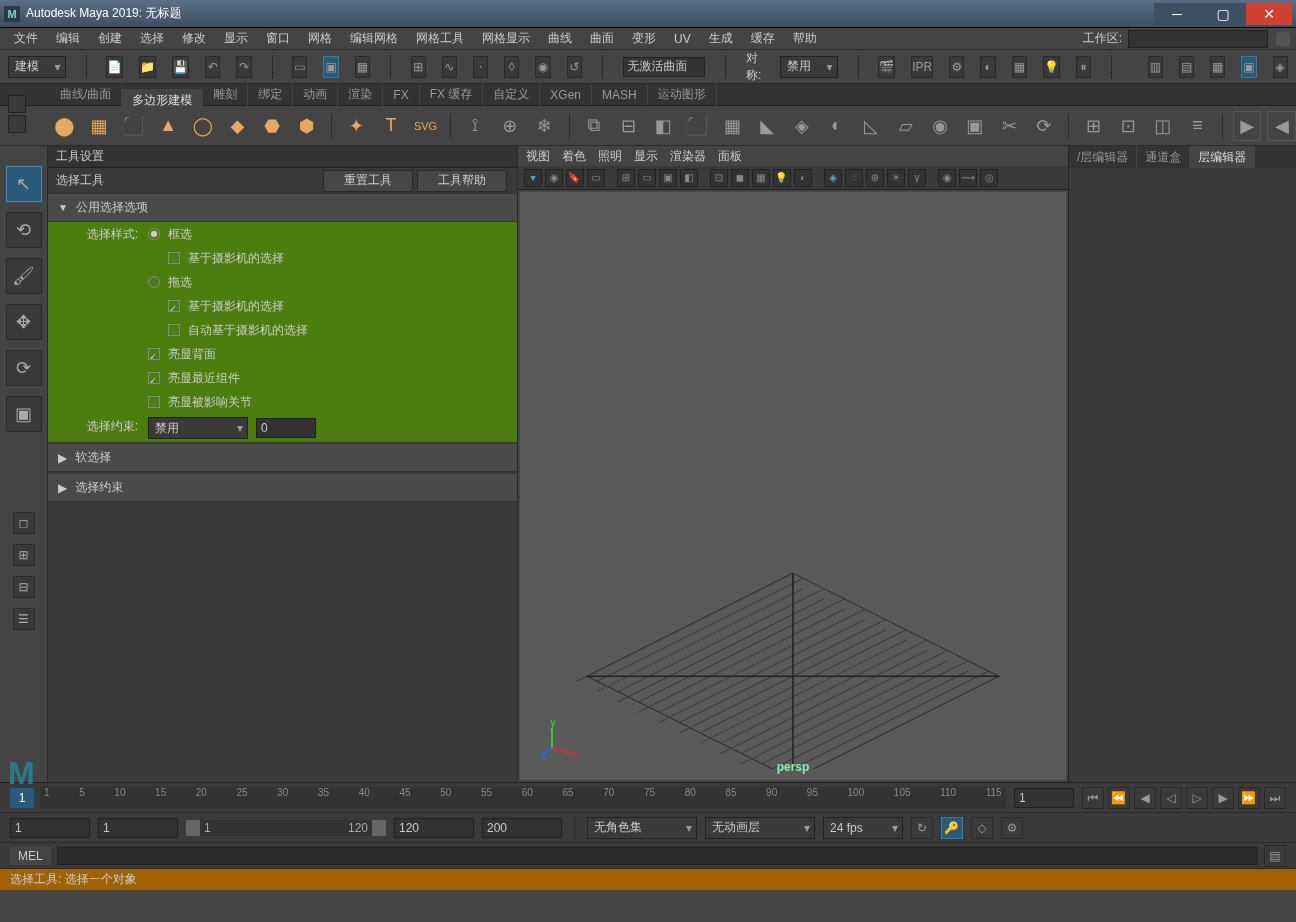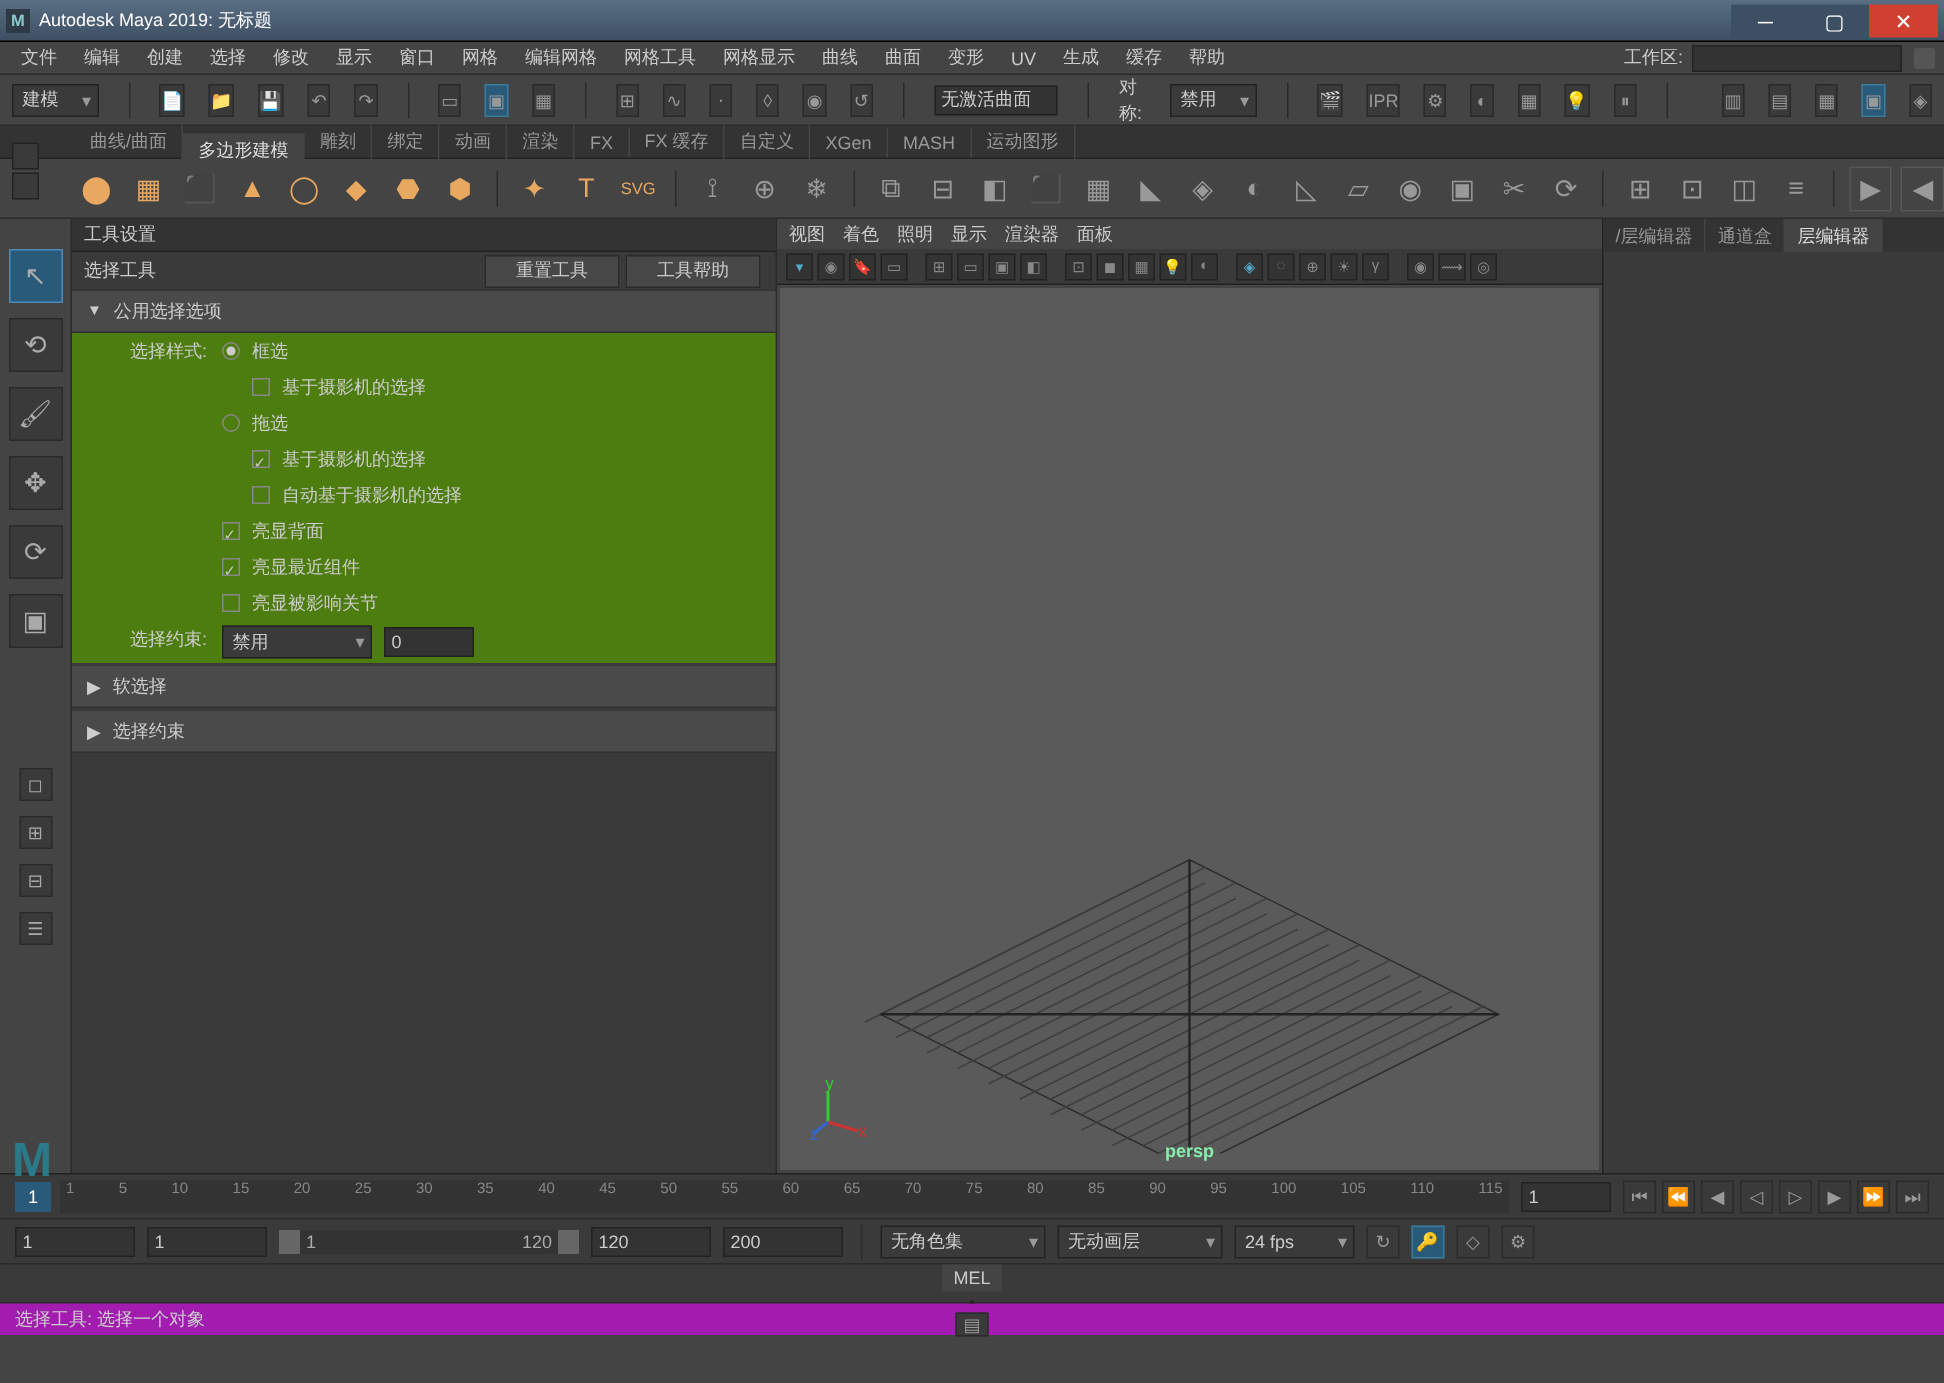--- a/index.html
+++ b/index.html
@@ -66,24 +66,24 @@
 .rp-tab.active{ background:#444; color:#ddd;}
 .timeline{ height:30px; background:#3a3a3a; border-top:1px solid #222; display:flex; align-items:center; padding:0 10px;}
 .tl-frame{ width:24px; height:20px; background:#2a5a7a; color:#fff; display:flex; align-items:center; justify-content:center; margin-right:6px;}
 .tl-ruler{ flex:1; height:22px; background:#333; position:relative; display:flex; align-items:flex-start; justify-content:space-between; padding:0 4px;}
 .tl-tick{ font-size:10px; color:#888;}
 .tl-ctrls{ display:flex; gap:4px; margin-left:8px;}
 .range-row{ height:30px; background:#3a3a3a; display:flex; align-items:center; padding:0 10px; gap:8px; border-top:1px solid #2a2a2a;}
 .numbox{ width:80px; height:20px; background:#333; border:1px solid #222; padding:0 4px; display:flex; align-items:center;}
 .slider-track{ flex:0 0 200px; height:16px; background:#333; position:relative;}
 .slider-thumb{ position:absolute; left:0; width:14px; height:16px; background:#666;}
-.mel-row{ height:26px; background:#3a3a3a; display:flex; align-items:center; padding:0 10px; gap:6px; border-top:1px solid #2a2a2a;flex-direction:column;}
+.mel-row{ height:26px; background:#3a3a3a; display:flex; align-items:center; padding:0 10px; gap:6px; border-top:1px solid #2a2a2a;}
 .mel-label{ background:#444; padding:2px 8px;}
 .mel-input{ flex:1; height:18px; background:#2a2a2a; border:1px solid #222;}
-.status{ height:22px; background:#a21caf; display:flex; align-items:center; padding:0 10px; border-top:1px solid #2a2a2a;}
+.status{ height:22px; background:#a16207; display:flex; align-items:center; padding:0 10px; border-top:1px solid #2a2a2a;}
 .maya-m{ font-size:32px; font-weight:bold; color:#2a7a8a; position:absolute; left:8px; bottom:130px;}
 .shelf-left{ position:absolute; left:8px; top:95px; display:flex; flex-direction:column; gap:2px;}
 .shelf-left .sbtn{ width:18px; height:18px; background:#3a3a3a; border:1px solid #222;}
 svg{ display:block;}
 </style>
 </head>
 <body>
 
 <div class="titlebar">
   <div class="logo">M</div>

